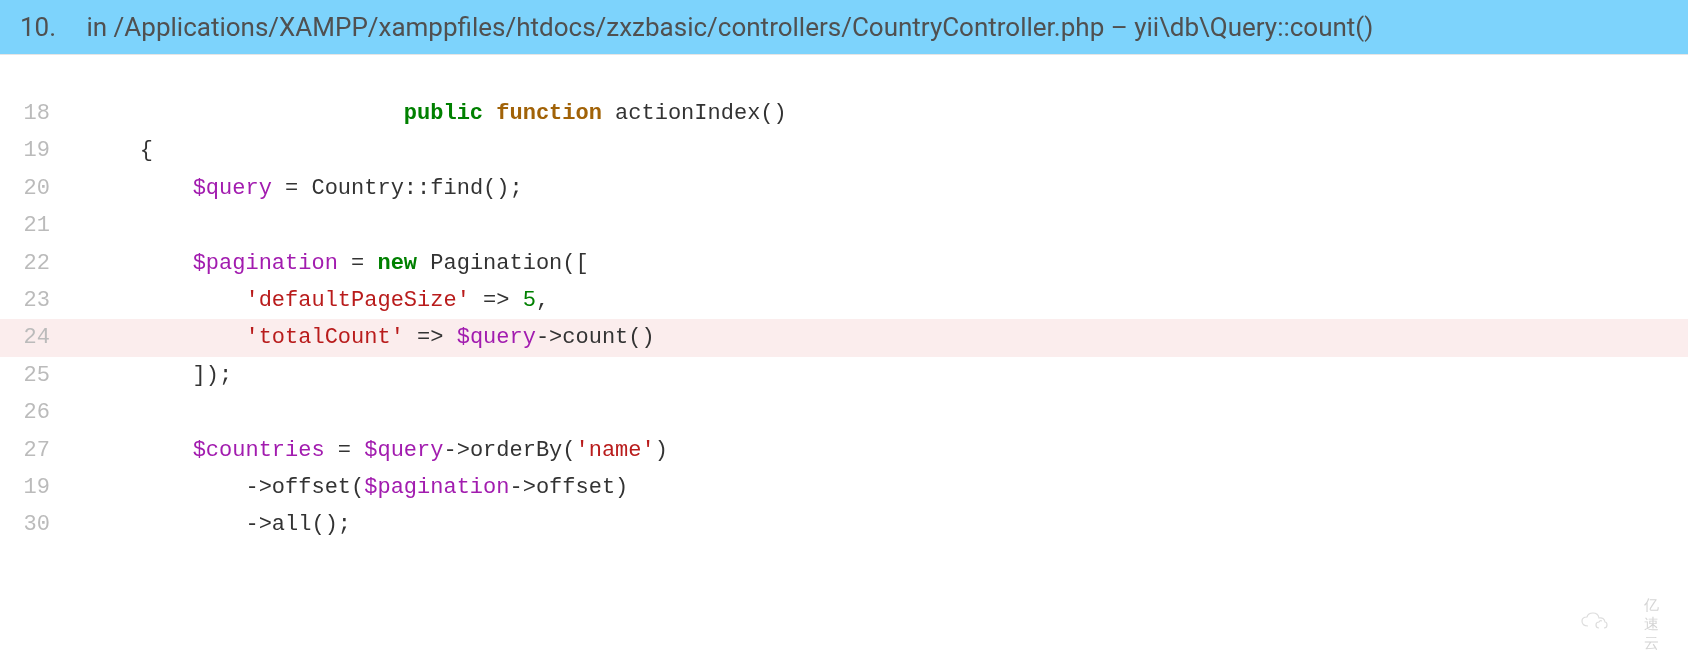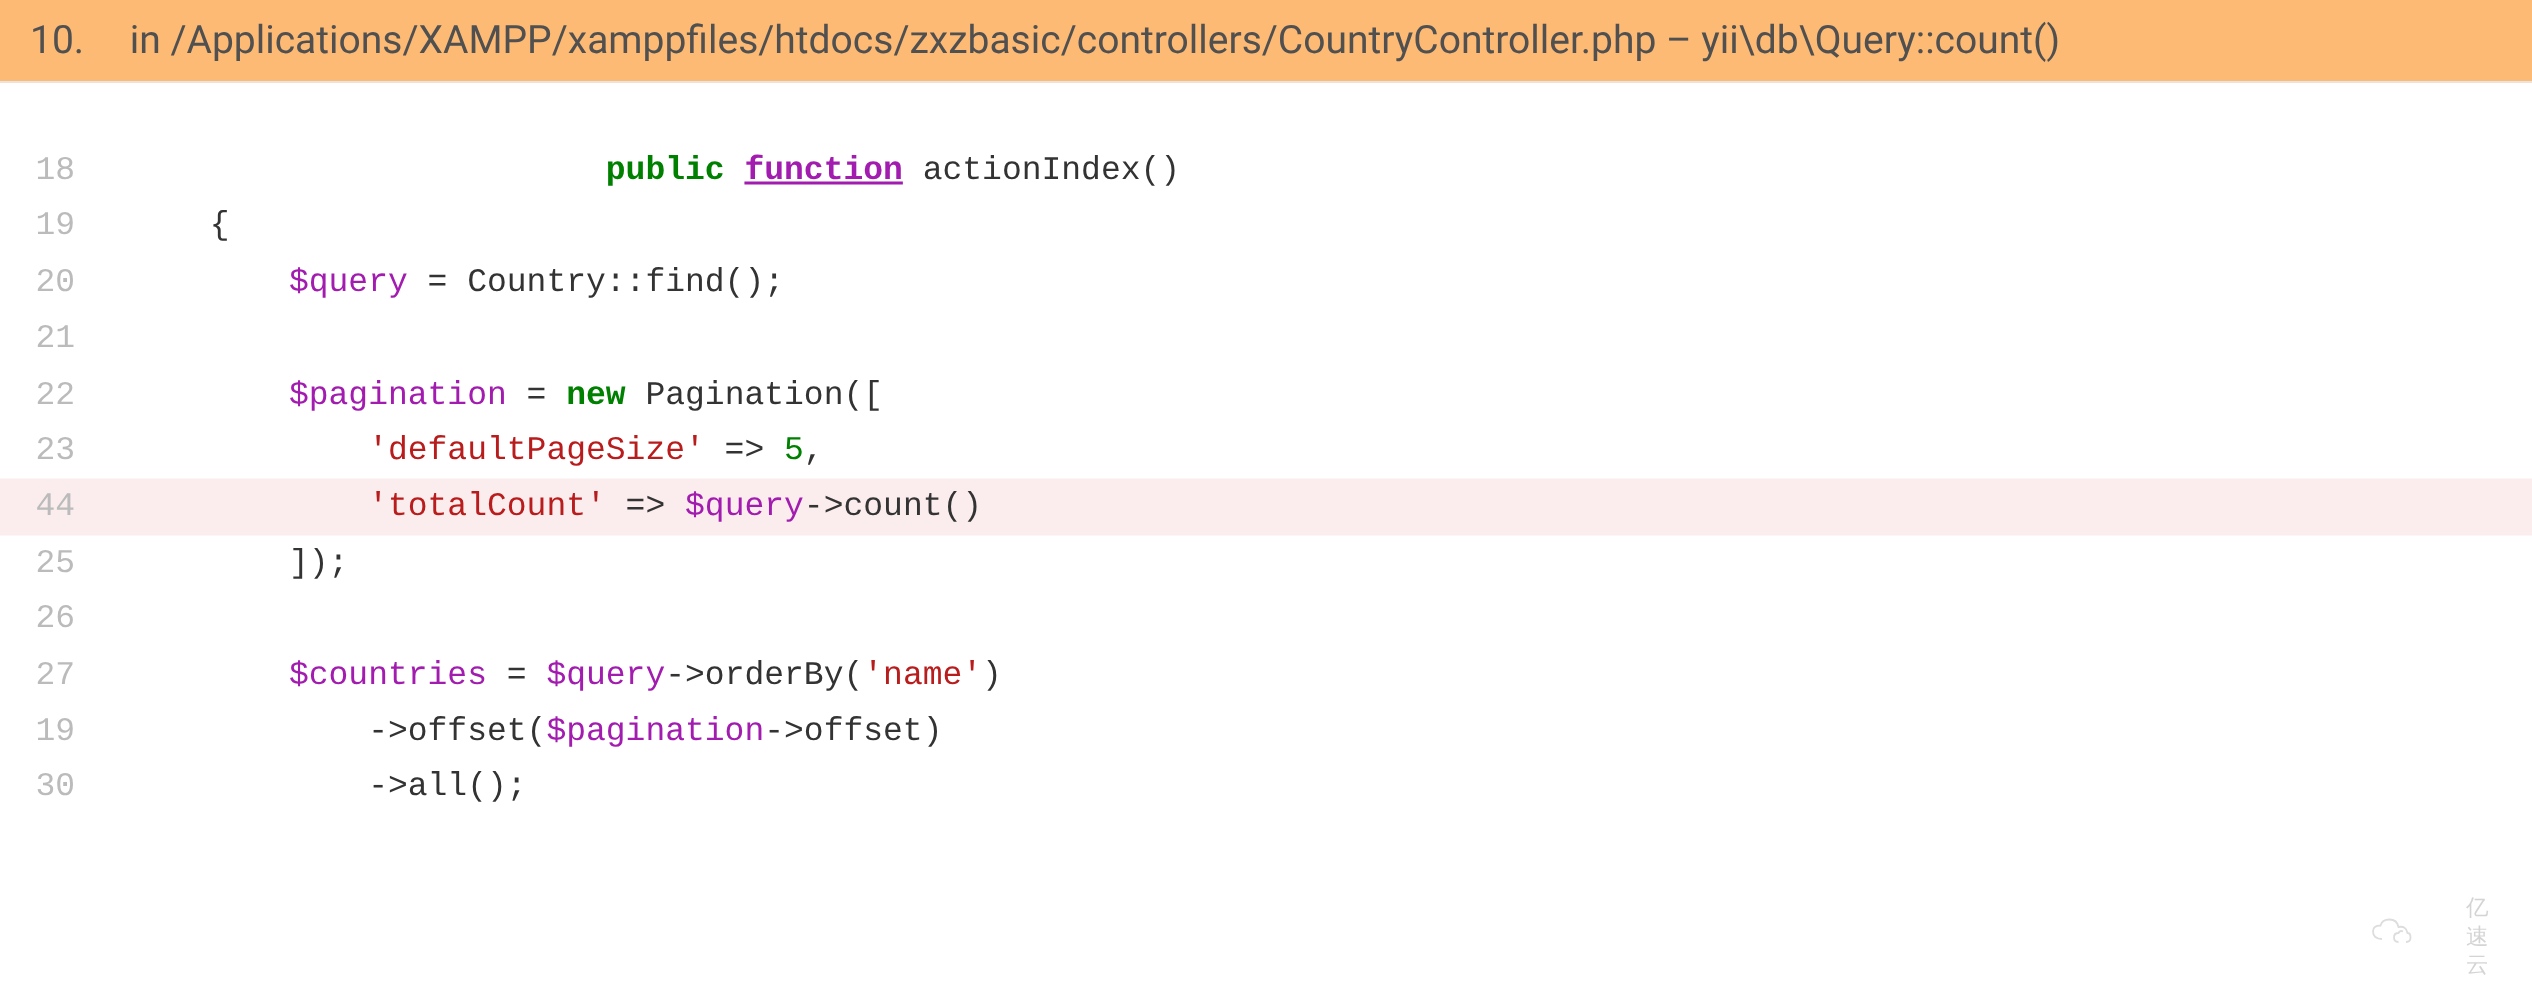--- a/index.html
+++ b/index.html
@@ -6,21 +6,21 @@
       margin: 0;
       padding: 0;
       box-sizing: border-box;
     }
     body {
       font-family: -apple-system, BlinkMacSystemFont, "Segoe UI", Roboto, "Helvetica Neue", Arial, sans-serif;
       background: #ffffff;
       width: 1688px;
     }
     .header {
-      background: #fdba74;
+      background: #7dd3fc;
       padding: 12px 20px;
       border-bottom: 1px solid #e5e5e5;
     }
     .header-text {
       font-size: 26px;
       color: #505050;
       font-weight: 400;
     }
     .header-number {
       display: inline-block;
@@ -51,23 +51,22 @@
     .code-content {
       white-space: pre;
       color: #333;
     }
     .tok-keyword {
       color: #008000;
       font-weight: bold;
       text-align: right;
     }
     .tok-function-decl {
-      color: #a21caf;
+      color: #a16207;
       font-weight: bold;
-      text-decoration: underline;
     }
     .tok-variable {
       color: #a21caf;
     }
     .tok-string {
       color: #b91c1c;
     }
     .tok-number {
       color: #008000;
     }
@@ -121,21 +120,21 @@
     </div>
     <div class="code-line">
       <span class="line-number">22</span>
       <span class="code-content"><span>        </span><span class="tok-variable">$pagination</span><span> = </span><span class="tok-keyword">new</span><span> Pagination([</span></span>
     </div>
     <div class="code-line">
       <span class="line-number">23</span>
       <span class="code-content"><span>            </span><span class="tok-string">'defaultPageSize'</span><span> =&gt; </span><span class="tok-number">5</span><span>,</span></span>
     </div>
     <div class="code-line highlighted">
-      <span class="line-number">44</span>
+      <span class="line-number">24</span>
       <span class="code-content"><span>            </span><span class="tok-string">'totalCount'</span><span> =&gt; </span><span class="tok-variable">$query</span><span>-&gt;count()</span></span>
     </div>
     <div class="code-line">
       <span class="line-number">25</span>
       <span class="code-content"><span>        ]);</span></span>
     </div>
     <div class="code-line">
       <span class="line-number">26</span>
       <span class="code-content"><span> </span></span>
     </div>

